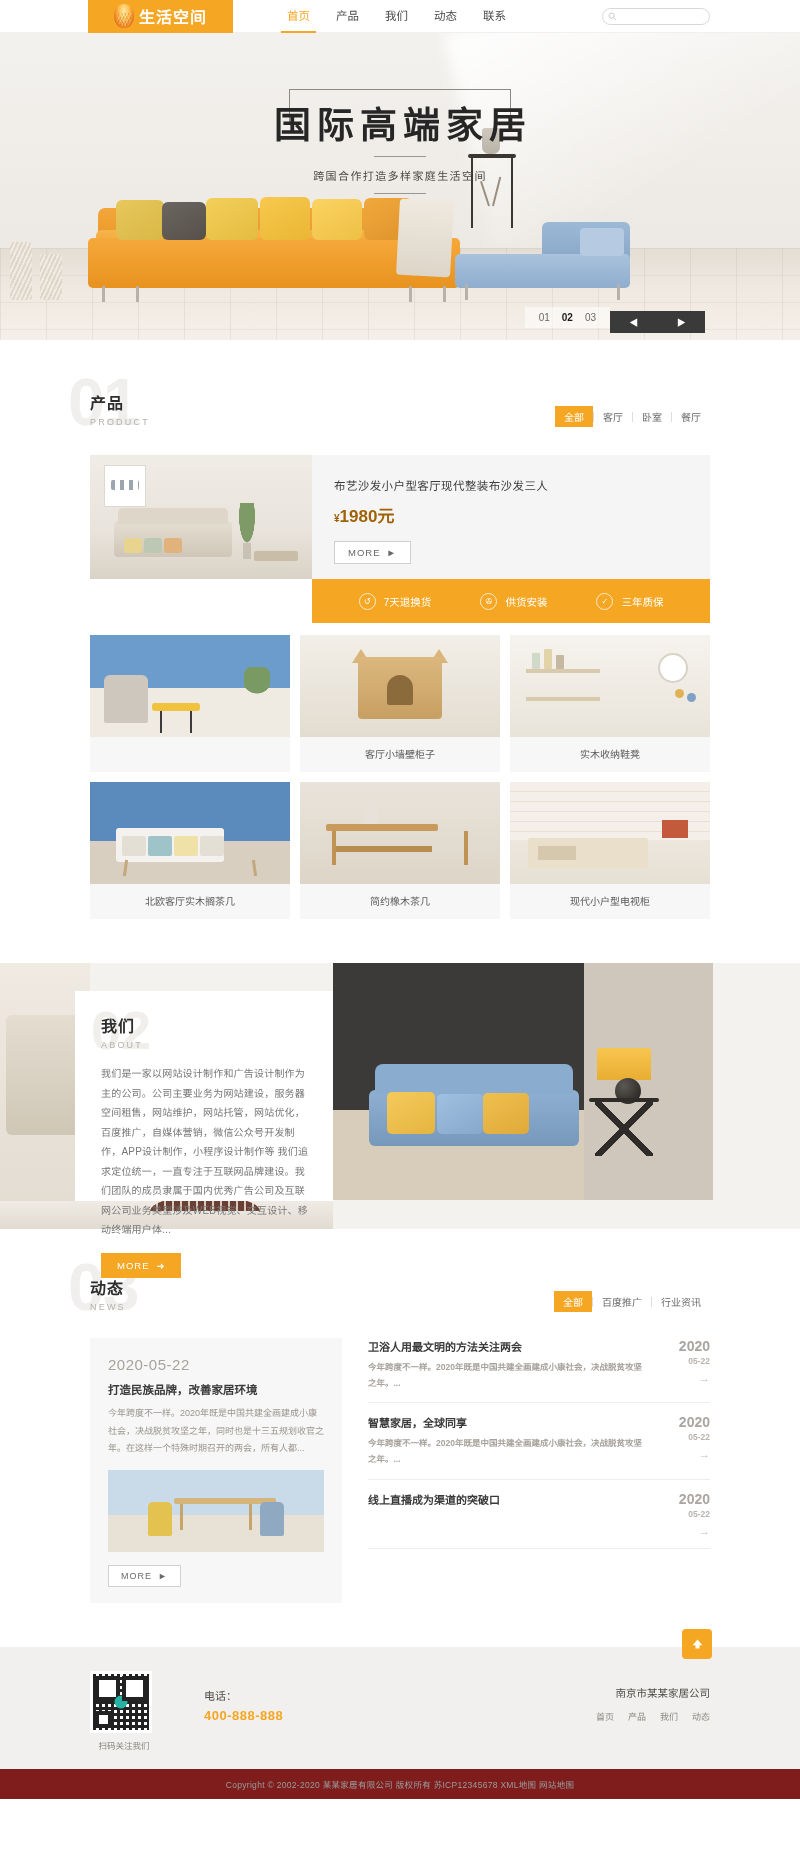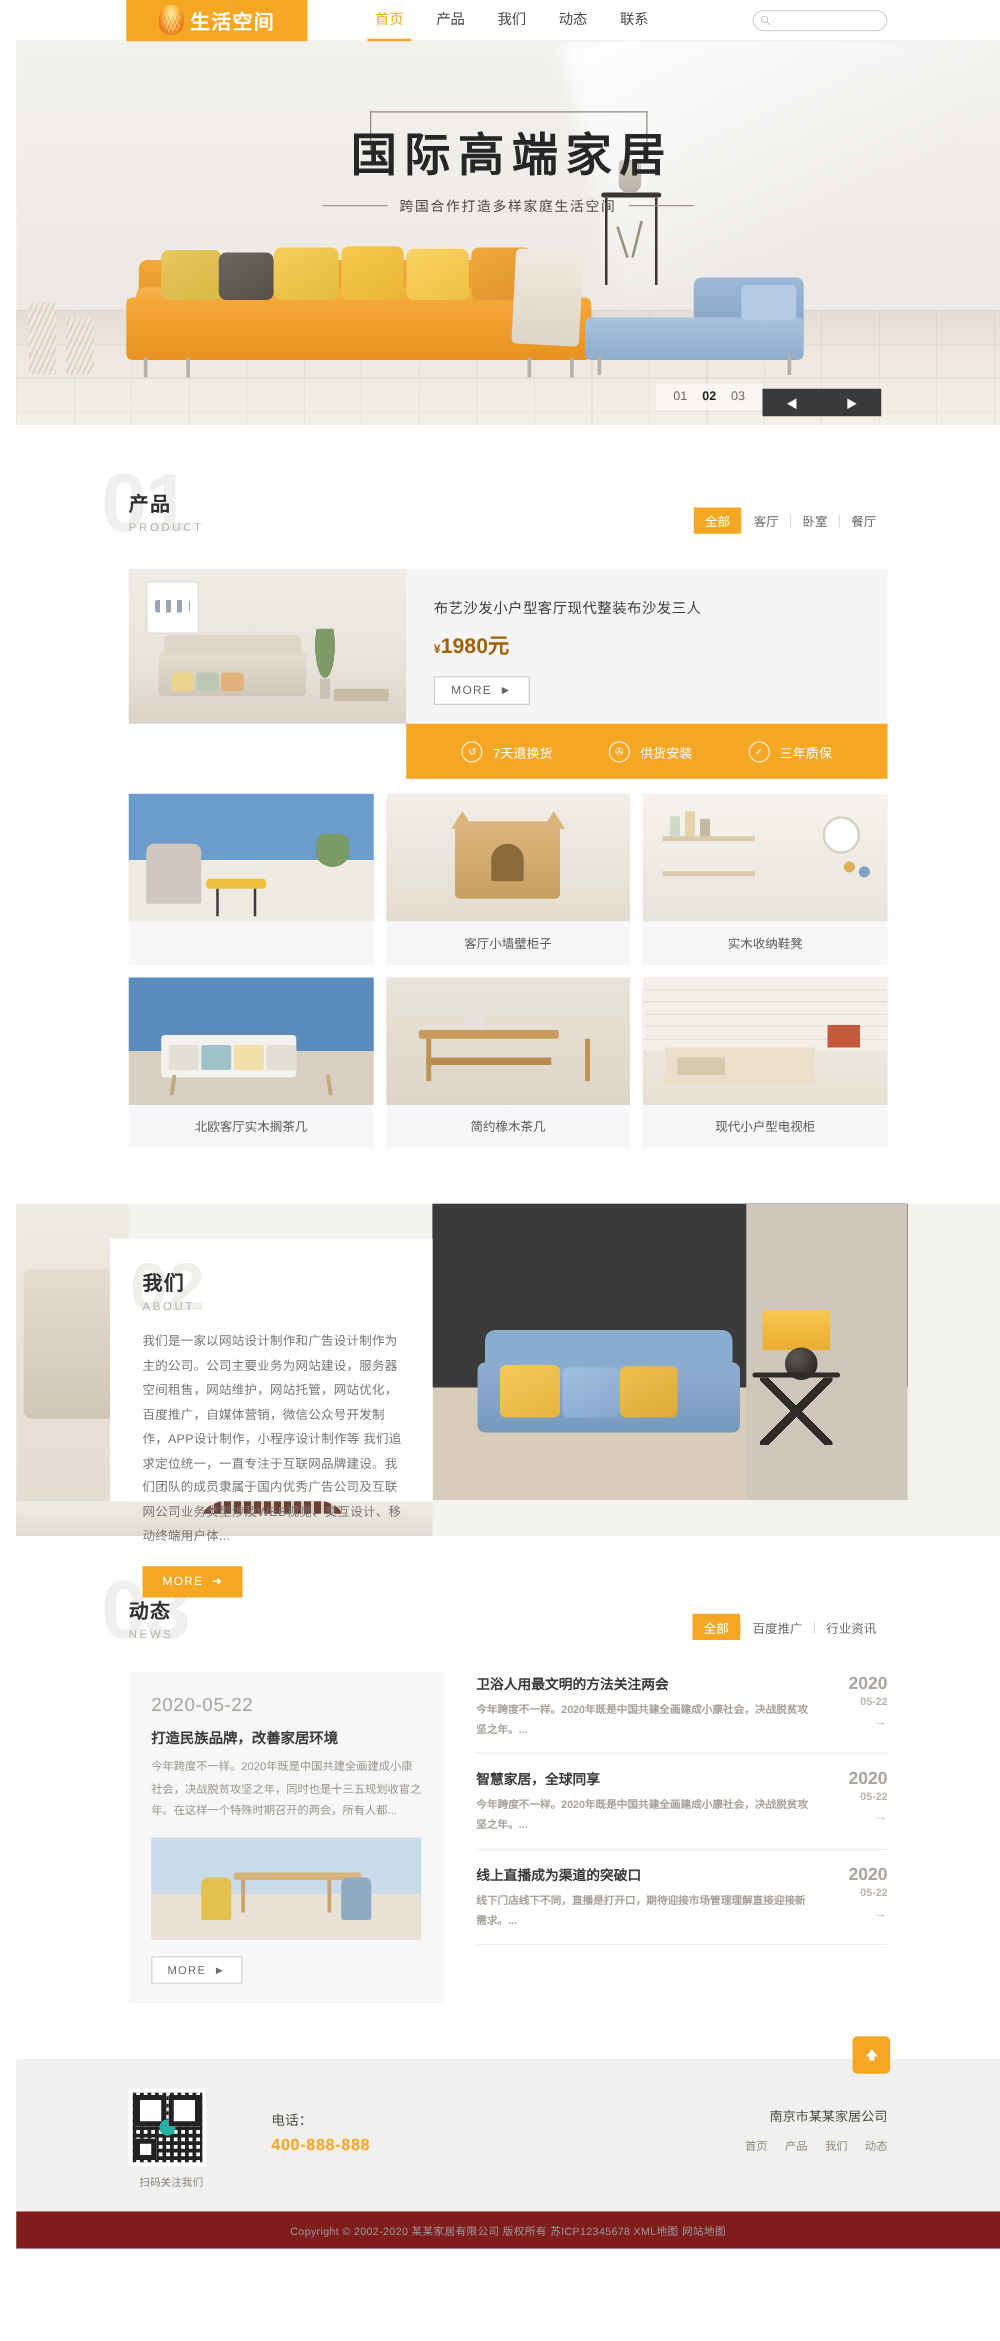--- a/index.html
+++ b/index.html
@@ -2,21 +2,21 @@
 <html lang="zh-CN"><head>
 <meta charset="utf-8">
 <style>
   * { margin:0; padding:0; box-sizing:border-box; }
   html,body { width:800px; }
   body {
     font-family:"Liberation Sans","DejaVu Sans",sans-serif;
     background:#ffffff; color:#333; font-size:12px;
     -webkit-font-smoothing:antialiased;
   }
-  .page { width:800px; position:relative; overflow:hidden;padding-left:13px; }
+  .page { width:800px; position:relative; overflow:hidden; }
 
   
   .header {
     height:33px; background:#ffffff; display:flex; align-items:center;
     position:relative; z-index:30; border-bottom:1px solid #f0f0f0;
   }
   .logo-box {
     width:145px; height:33px; background:#f5a623;
     display:flex; align-items:center; justify-content:center; gap:5px;
     margin-left:88px;
@@ -78,21 +78,21 @@
   .hero-caption { position:absolute; left:0; right:0; top:56px; text-align:center; z-index:6; }
   .hero-bracket {
     width:222px; height:34px; margin:0 auto;
     border:1px solid #8d8a85; border-bottom:none;
   }
   .hero-title {
     font-family:"Liberation Serif","DejaVu Serif",serif;
     font-size:37px; font-weight:bold; color:#262626; letter-spacing:6px;
     margin-top:-20px; line-height:1.25; text-indent:6px;
   }
-  .hero-sub-line { display:flex; align-items:center; justify-content:center; gap:10px; margin-top:7px; }
+  .hero-sub-line { display:flex; align-items:center; justify-content:center; gap:10px; margin-top:7px;flex-direction:column; }
   .hero-sub-line .bar { width:52px; height:1px; background:#9b9690; }
   .hero-sub {
     font-size:11px; color:#4b4845; letter-spacing:1.4px;
   }
 
   
   .sofa { position:absolute; left:88px; bottom:38px; width:372px; height:110px; z-index:4; }
   .sofa-base {
     position:absolute; left:0; bottom:14px; width:372px; height:50px;
     background:linear-gradient(to bottom,#f5a93a,#e8921f); border-radius:5px;
@@ -712,21 +712,20 @@
           </div>
           <div class="ni-date">
             <div class="ni-y">2020</div>
             <div class="ni-md">05-22</div>
             <div class="ni-arrow">→</div>
           </div>
         </div>
         <div class="news-item">
           <div class="ni-main">
             <div class="ni-title">线上直播成为渠道的突破口</div>
-            <div class="ni-desc">线下门店线下不同，直播是打开口，期待迎接市场管理理解直接迎接新需求。...</div>
           </div>
           <div class="ni-date">
             <div class="ni-y">2020</div>
             <div class="ni-md">05-22</div>
             <div class="ni-arrow">→</div>
           </div>
         </div>
       </div>
     </div>
   </div>

